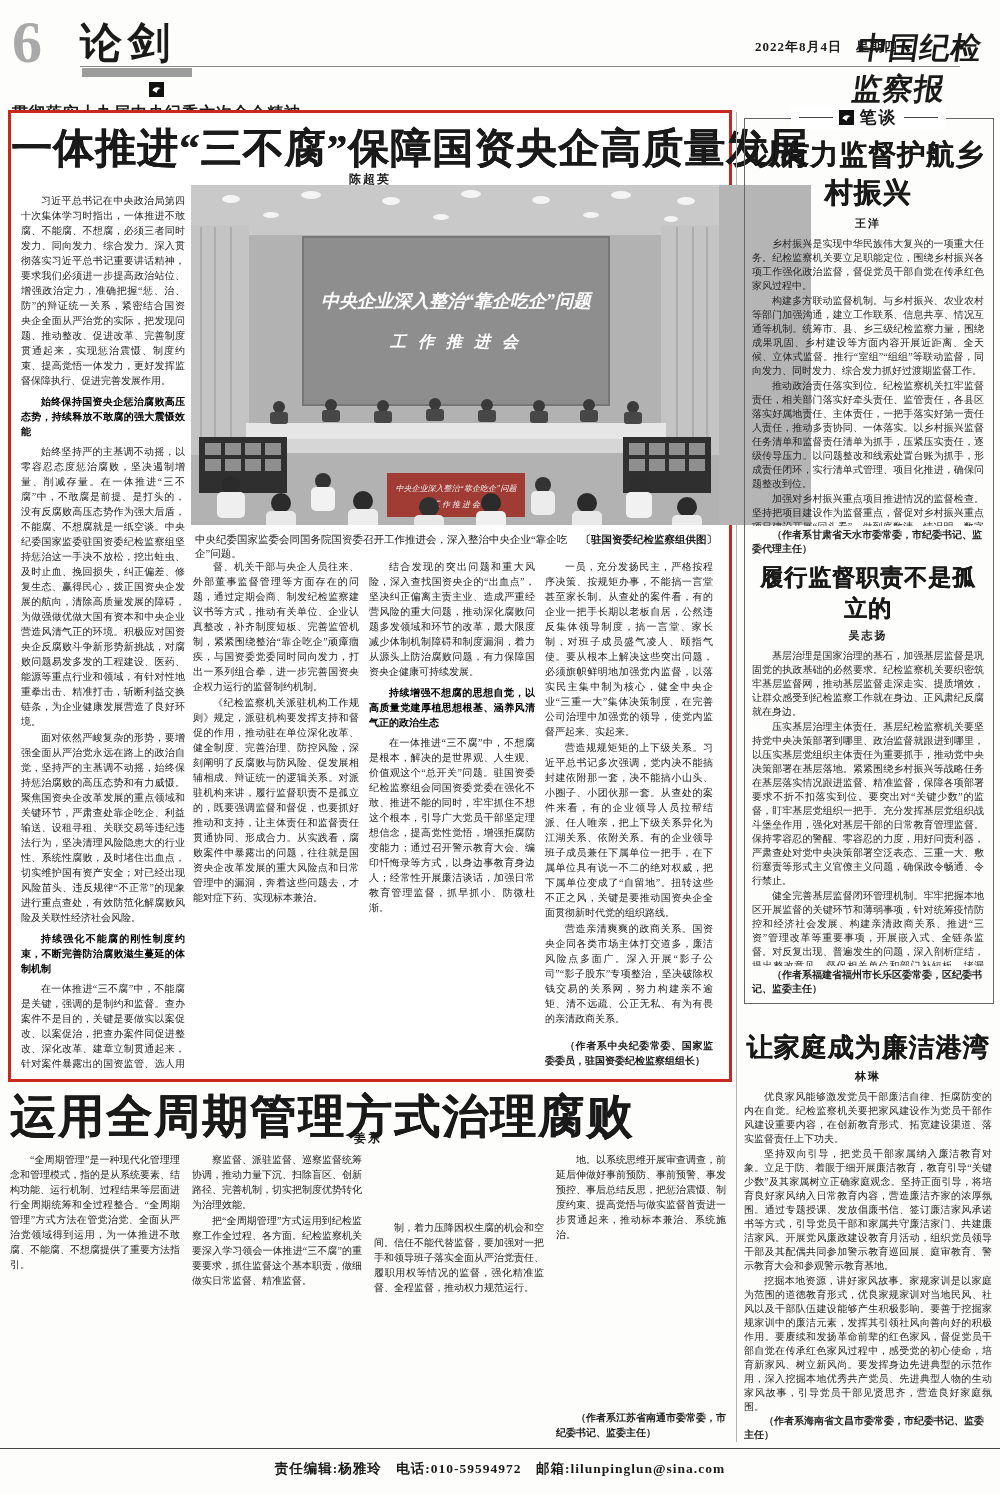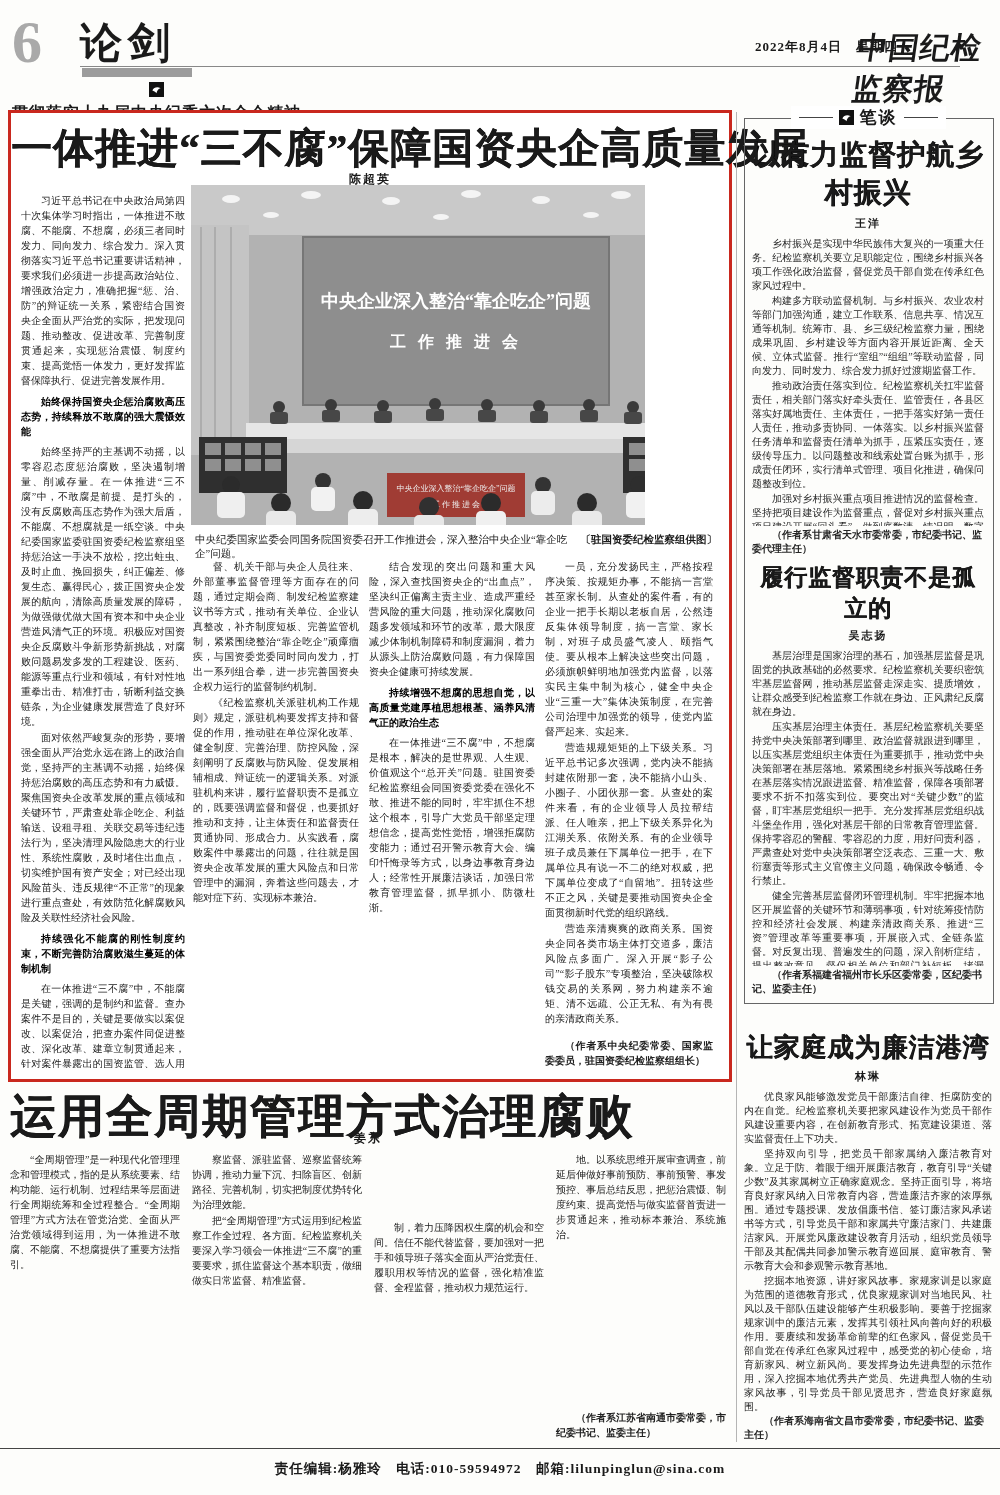--- a/index.html
+++ b/index.html
@@ -72,21 +72,21 @@
 
     <div class="abs body-txt jc" style="left:10px;top:80px;width:164px;height:875px;overflow:hidden;">
       <p class="para">习近平总书记在中央政治局第四十次集体学习时指出，一体推进不敢腐、不能腐、不想腐，必须三者同时发力、同向发力、综合发力。深入贯彻落实习近平总书记重要讲话精神，要求我们必须进一步提高政治站位、增强政治定力，准确把握“惩、治、防”的辩证统一关系，紧密结合国资央企全面从严治党的实际，把发现问题、推动整改、促进改革、完善制度贯通起来，实现惩治震慑、制度约束、提高觉悟一体发力，更好发挥监督保障执行、促进完善发展作用。</p>
       <p class="sub">始终保持国资央企惩治腐败高压态势，持续释放不敢腐的强大震慑效能</p>
       <p class="para">始终坚持严的主基调不动摇，以零容忍态度惩治腐败，坚决遏制增量、削减存量。在一体推进“三不腐”中，不敢腐是前提、是打头的，没有反腐败高压态势作为强大后盾，不能腐、不想腐就是一纸空谈。中央纪委国家监委驻国资委纪检监察组坚持惩治这一手决不放松，挖出蛀虫、及时止血、挽回损失，纠正偏差、修复生态、赢得民心，拨正国资央企发展的航向，清除高质量发展的障碍，为做强做优做大国有资本和中央企业营造风清气正的环境。积极应对国资央企反腐败斗争新形势新挑战，对腐败问题易发多发的工程建设、医药、能源等重点行业和领域，有针对性地重拳出击、精准打击，斩断利益交换链条，为企业健康发展营造了良好环境。</p>
       <p class="para">面对依然严峻复杂的形势，要增强全面从严治党永远在路上的政治自觉，坚持严的主基调不动摇，始终保持惩治腐败的高压态势和有力威慑。聚焦国资央企改革发展的重点领域和关键环节，严肃查处靠企吃企、利益输送、设租寻租、关联交易等违纪违法行为，坚决清理风险隐患大的行业性、系统性腐败，及时堵住出血点，切实维护国有资产安全；对已经出现风险苗头、违反规律“不正常”的现象进行重点查处，有效防范化解腐败风险及关联性经济社会风险。</p>
       <p class="sub">持续强化不能腐的刚性制度约束，不断完善防治腐败滋生蔓延的体制机制</p>
       <p class="para">在一体推进“三不腐”中，不能腐是关键，强调的是制约和监督。查办案件不是目的，关键是要做实以案促改、以案促治，把查办案件同促进整改、深化改革、建章立制贯通起来，针对案件暴露出的国资监管、选人用人、加强对一把手的监</p>
     </div>
 
-    <div class="abs photo" style="left:180px;top:72px;width:454px;height:340px;">
+    <div class="abs photo" style="left:180px;top:72px;width:620px;height:340px;font-style:italic;">
       <svg width="528" height="340" viewBox="0 0 528 340">
         <rect width="528" height="340" fill="#b2b2b2"></rect>
         <rect width="528" height="50" fill="#c9c9c9"></rect>
         <g fill="#f4f4f4">
           <ellipse cx="40" cy="14" rx="9" ry="4"></ellipse>
             <ellipse cx="120" cy="10" rx="10" ry="4"></ellipse>
             <ellipse cx="200" cy="16" rx="9" ry="4"></ellipse>
           <ellipse cx="280" cy="9" rx="10" ry="4"></ellipse>
             <ellipse cx="350" cy="15" rx="9" ry="4"></ellipse>
             <ellipse cx="430" cy="10" rx="10" ry="4"></ellipse>

